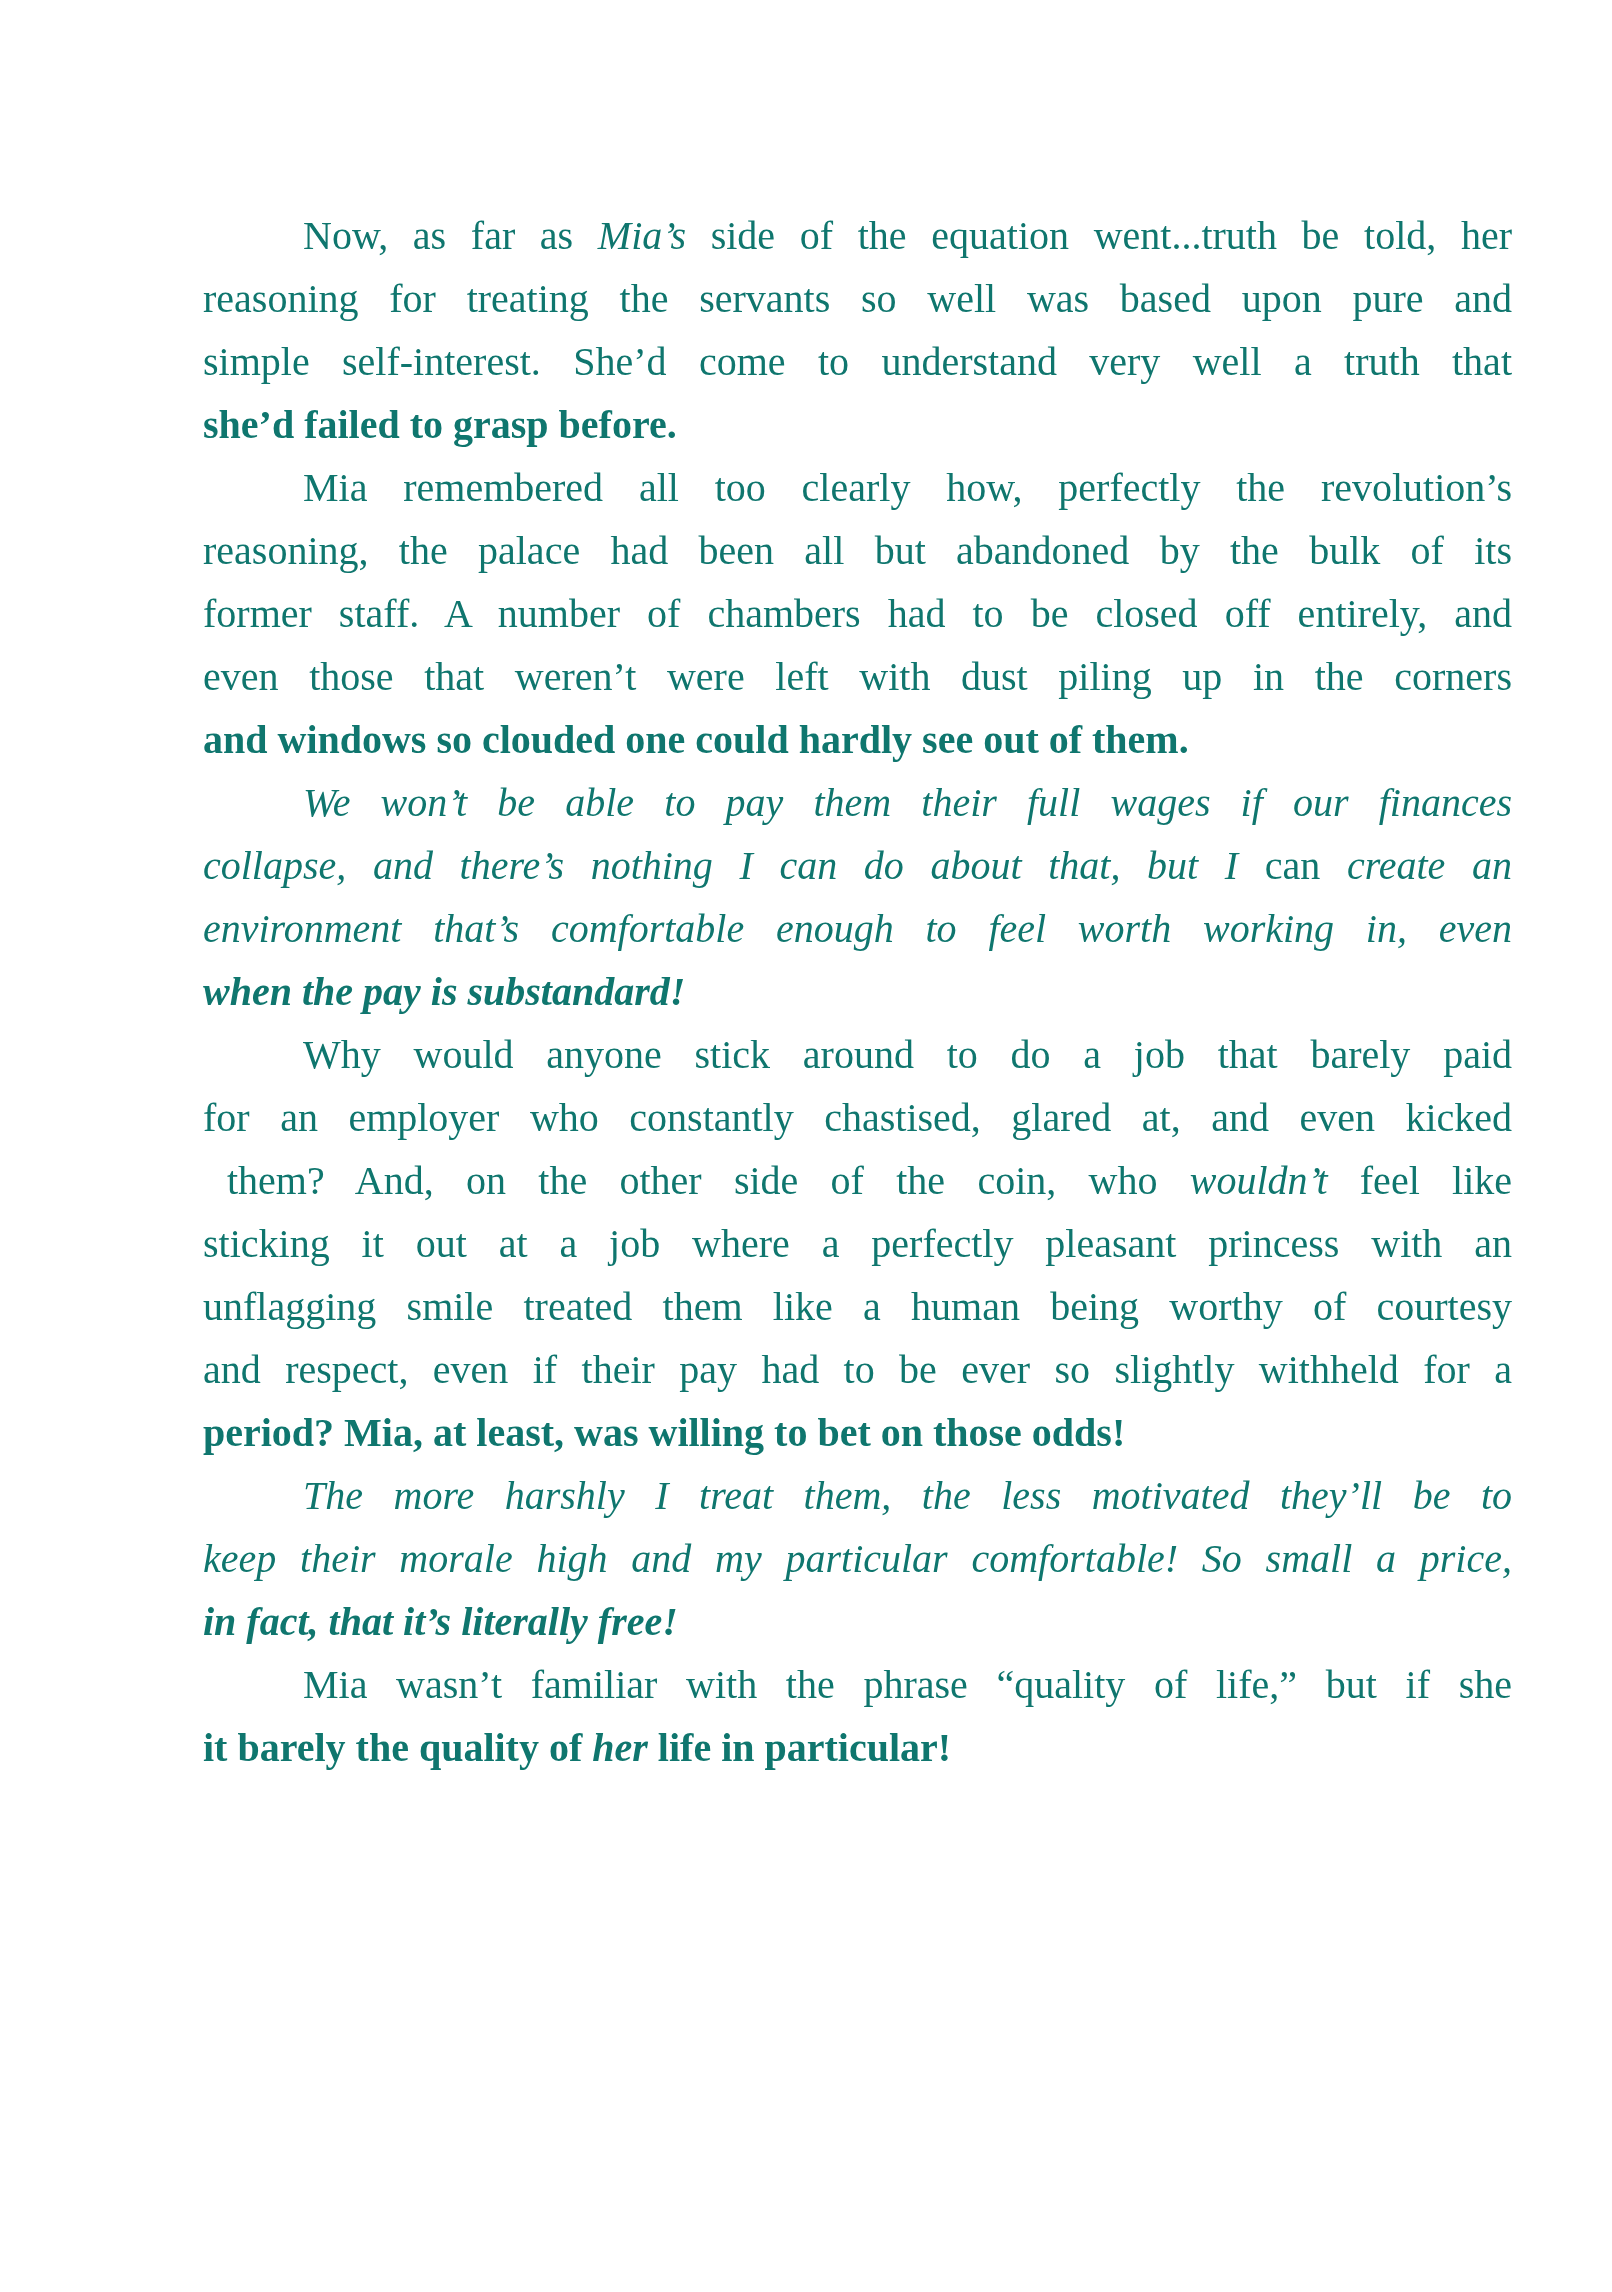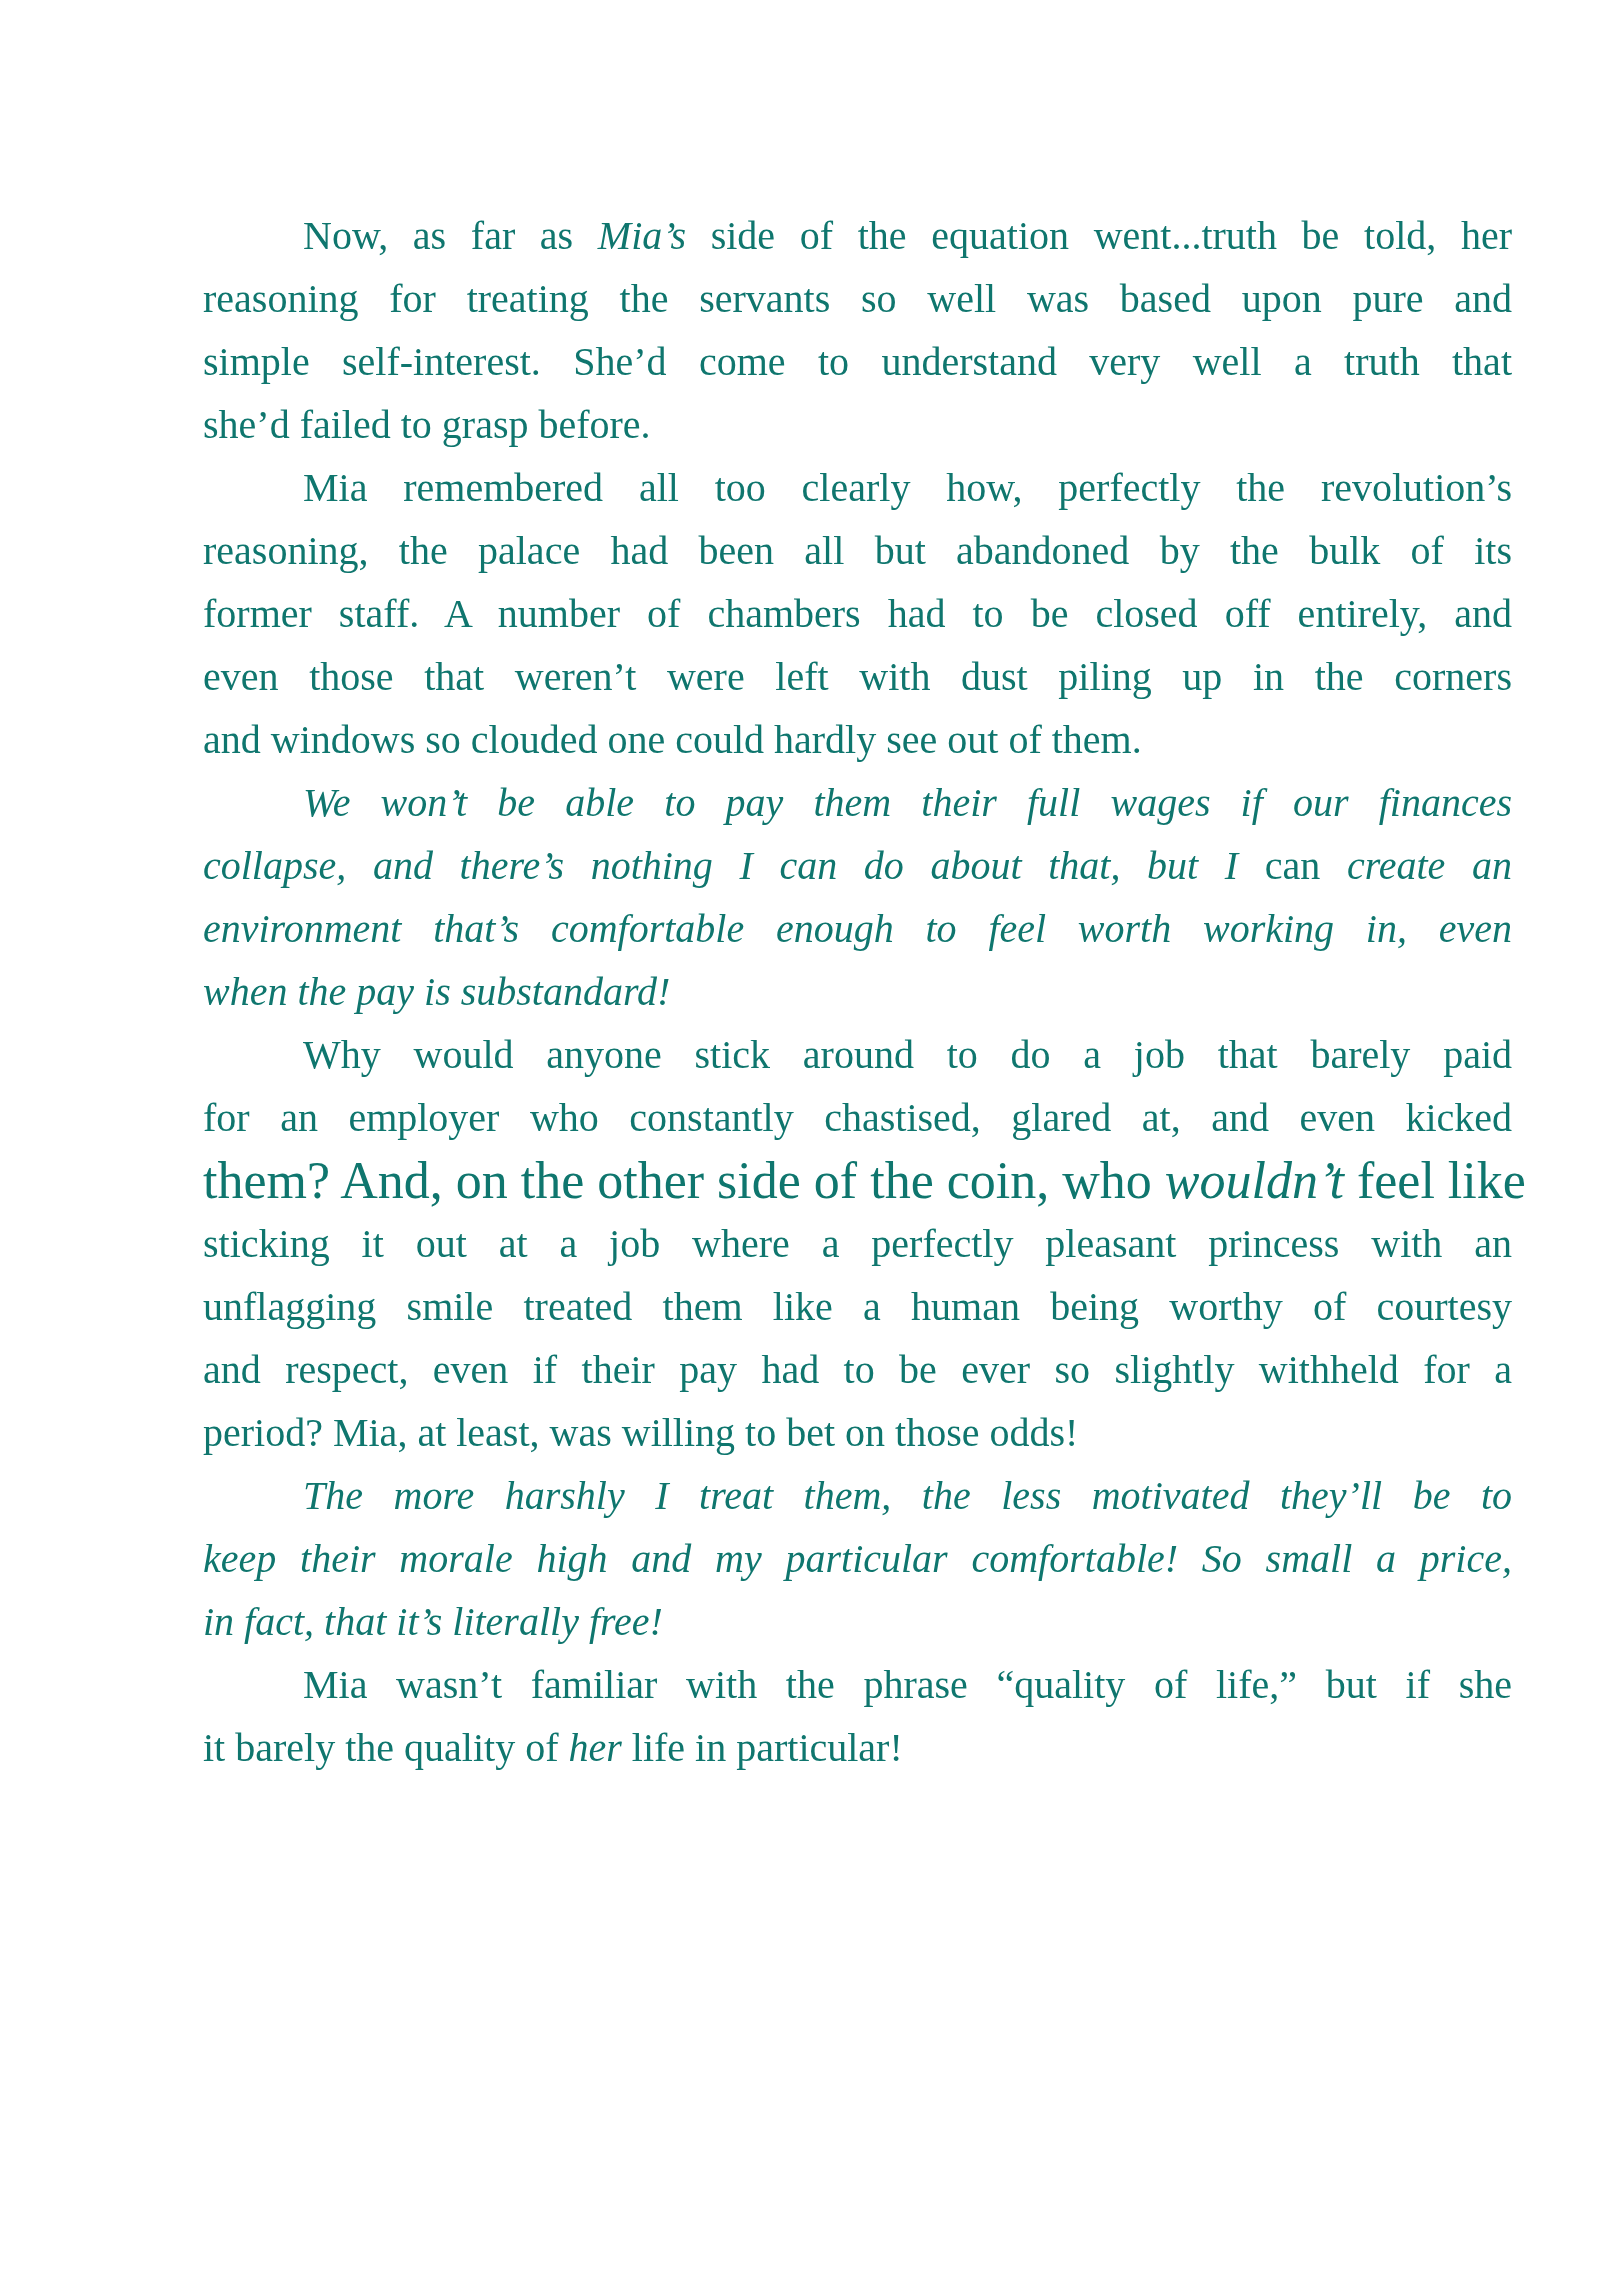--- a/index.html
+++ b/index.html
@@ -7,21 +7,21 @@
   .page {
     position: absolute; left: 203px; top: 204px; width: 1309px;
     font-family: "Liberation Serif", "DejaVu Serif", serif;
     font-size: 40px; color: #0f766e;
   }
   .line {
     display: block; height: 63px; line-height: 63px;
     white-space: nowrap; text-align: justify; text-align-last: justify;
     overflow: visible;
   }
-  .line.last { text-align-last: left; }
+  .line.last { text-align-last: left; font-weight: bold; }
   .line.indent { padding-left: 100px; }
   i, .it { font-style: italic; }
   .roman { font-style: normal; }
 </style>
 </head>
 <body>
 
 <div class="page">
   <div id="body-text">
       <div>
@@ -39,21 +39,21 @@
       </div>
       <div class="it">
         <span class="line indent"><span>We won’t be able to pay them their full wages if our finances</span></span>
         <span class="line"><span>collapse, and there’s nothing I can do about that, but I </span><span class="roman">can</span><span> create an</span></span>
         <span class="line"><span>environment that’s comfortable enough to feel worth working in, even</span></span>
         <span class="line last"><span>when the pay is substandard!</span></span>
       </div>
       <div>
         <span class="line indent"><span>Why would anyone stick around to do a job that barely paid</span></span>
         <span class="line"><span>for an employer who constantly chastised, glared at, and even kicked</span></span>
-        <span class="line" style="font-size: 52px;"><span>them? And, on the other side of the coin, who </span><span class="it">wouldn’t</span><span> feel like</span></span>
+        <span class="line" style="font-size: 40px; margin-left: 24px;"><span>them? And, on the other side of the coin, who </span><span class="it">wouldn’t</span><span> feel like</span></span>
         <span class="line"><span>sticking it out at a job where a perfectly pleasant princess with an</span></span>
         <span class="line"><span>unflagging smile treated them like a human being worthy of courtesy</span></span>
         <span class="line"><span>and respect, even if their pay had to be ever so slightly withheld for a</span></span>
         <span class="line last"><span>period? Mia, at least, was willing to bet on those odds!</span></span>
       </div>
       <div class="it">
         <span class="line indent"><span>The more harshly I treat them, the less motivated they’ll be to</span></span>
         <span class="line"><span>keep their morale high and my particular comfortable! So small a price,</span></span>
         <span class="line last"><span>in fact, that it’s literally free!</span></span>
       </div>

